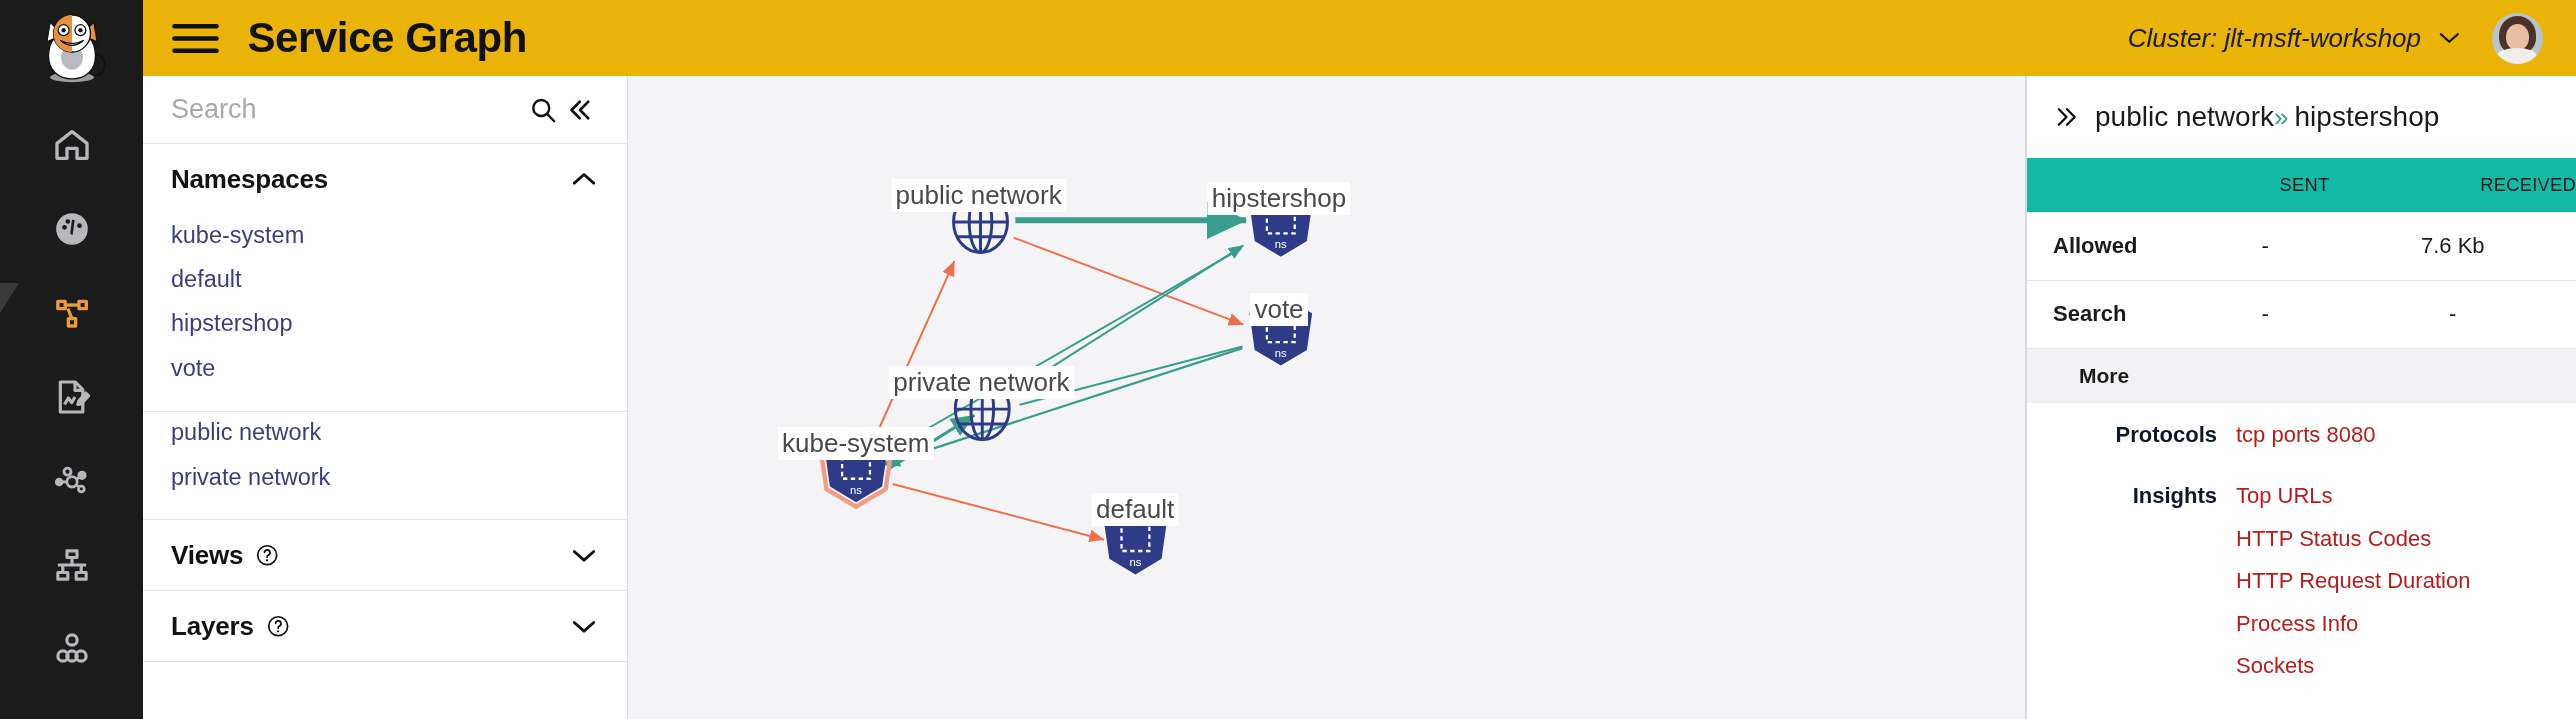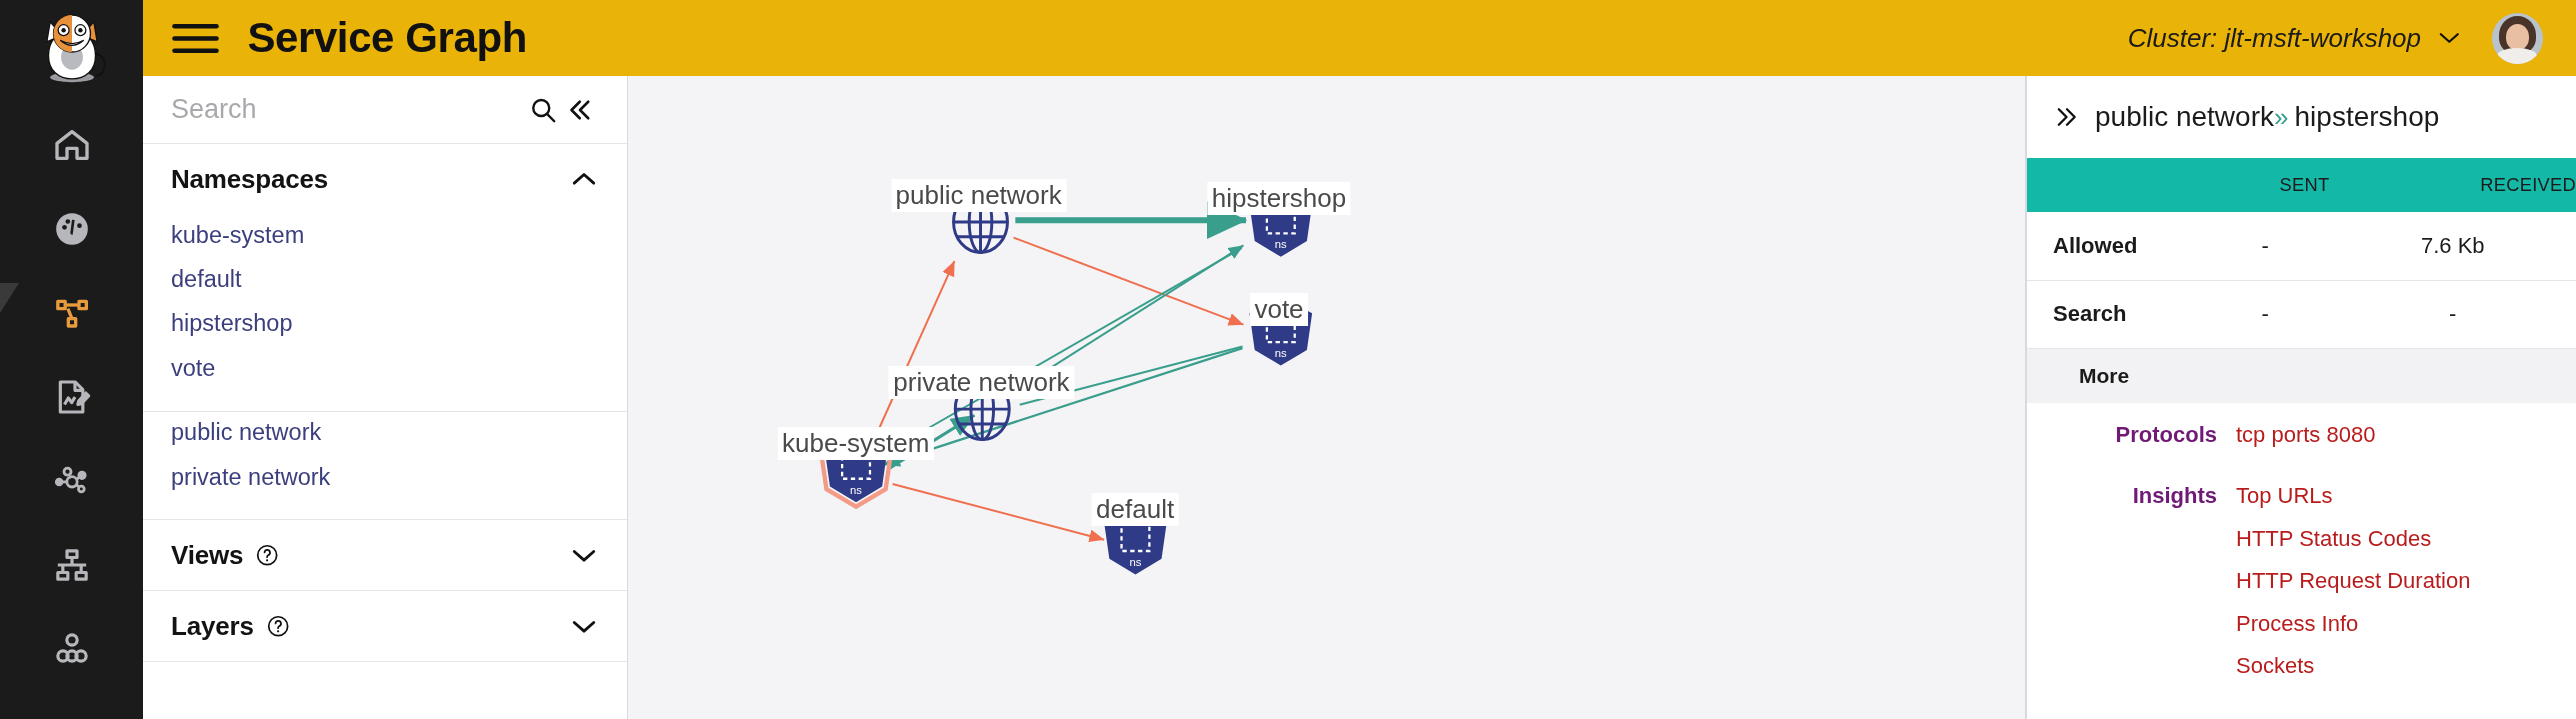--- a/index.html
+++ b/index.html
@@ -135,21 +135,21 @@
   .detail-table td.lead { font-weight: bold; text-align: left; padding-left: 26px; }
   .more-row {
     background: #f2f2f4; height: 54px;
     display: flex; align-items: center;
     padding-left: 52px;
     font-size: 21px; font-weight: bold; color: #1b1b1b;
   }
   .kv { display: flex; padding: 19px 0 0 0; }
   .kv-key {
     width: 209px; text-align: right; padding-right: 19px;
-    font-size: 22px; font-weight: bold; color: #701a75;
+    font-size: 22px; font-weight: bold; color: #0f172a;
   }
   .kv-val { font-size: 22px; color: #b91c1c; }
   .kv-val div { padding-bottom: 16.5px; white-space: nowrap; }
 
   
   .topbar {
     position: absolute; left: 143px; top: 0;
     width: 2433px; height: 76px;
     background: #eab308;
     display: flex; align-items: center;

